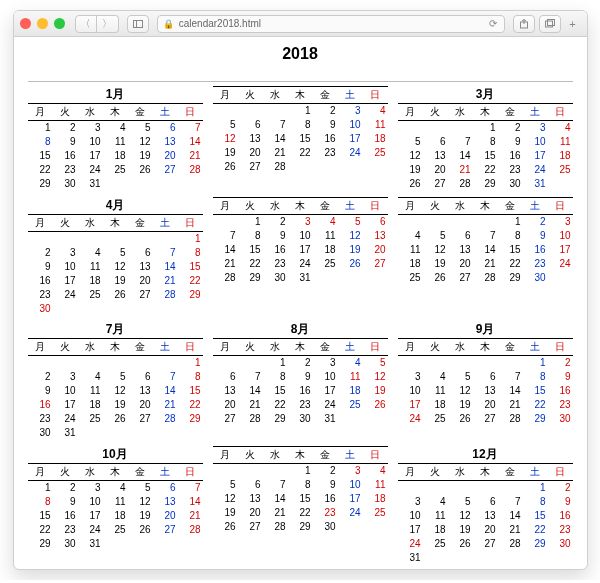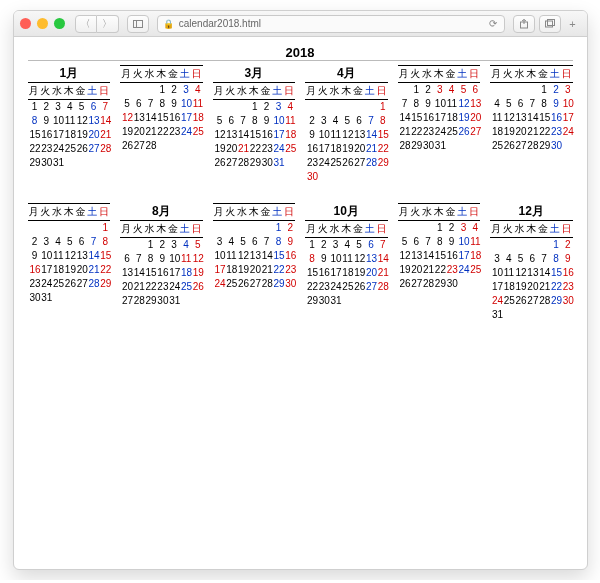--- a/index.html
+++ b/index.html
@@ -50,25 +50,25 @@
     padding:0 6px; margin:0 4px; gap:4px;
   }
   .url .lock{color:#888;font-size:9px;}
   .url .reload{margin-left:auto;color:#888;}
   .tb-right{display:flex; gap:4px;}
   .plus{width:16px;color:#888;text-align:center;}
   .content{
     flex:1; padding:8px 14px; overflow:hidden;
   }
   .year-title{
-    text-align:center; font-weight:bold; font-size:13px; margin-bottom:0;
+    text-align:center; font-weight:bold; font-size:16px; margin-bottom:18px;
   }
   .year-hr{border:none;border-top:1px solid #bbb;margin:0 0 4px 0;}
   .grid{
-    display:grid; grid-template-columns:repeat(6,1fr); gap:19px 10px;
+    display:grid; grid-template-columns:repeat(3,1fr); gap:6px 10px;
   }
   .month{}
   .mtitle{text-align:center; font-weight:bold; font-size:12px;}
   table{border-collapse:collapse;width:100%;table-layout:fixed;}
   th{font-weight:normal;border-bottom:1px solid #000;border-top:1px solid #000;font-size:10px;padding:1px 0;}
   td{font-size:10px;text-align:right;padding:1px 2px;height:14px;}
   .cRed{color:#d10000;}
   .cBlue{color:#0030c0;}
 </style>
 </head>
@@ -496,20 +496,21 @@
                 <td>27</td>
                 <td>28</td>
                 <td>29</td>
                 <td class="cBlue">30</td>
                 <td></td>
               </tr>
             </tbody>
           </table>
         </div>
         <div class="month">
+          <div class="mtitle">7月</div>
           <table>
             <thead>
               <tr>
                 <th>月</th>
                 <th>火</th>
                 <th>水</th>
                 <th>木</th>
                 <th>金</th>
                 <th class="cBlue">土</th>
                 <th class="cRed">日</th>
@@ -630,20 +631,21 @@
                 <td>29</td>
                 <td>30</td>
                 <td>31</td>
                 <td></td>
                 <td></td>
               </tr>
             </tbody>
           </table>
         </div>
         <div class="month">
+          <div class="mtitle">9月</div>
           <table>
             <thead>
               <tr>
                 <th>月</th>
                 <th>火</th>
                 <th>水</th>
                 <th>木</th>
                 <th>金</th>
                 <th class="cBlue">土</th>
                 <th class="cRed">日</th>

